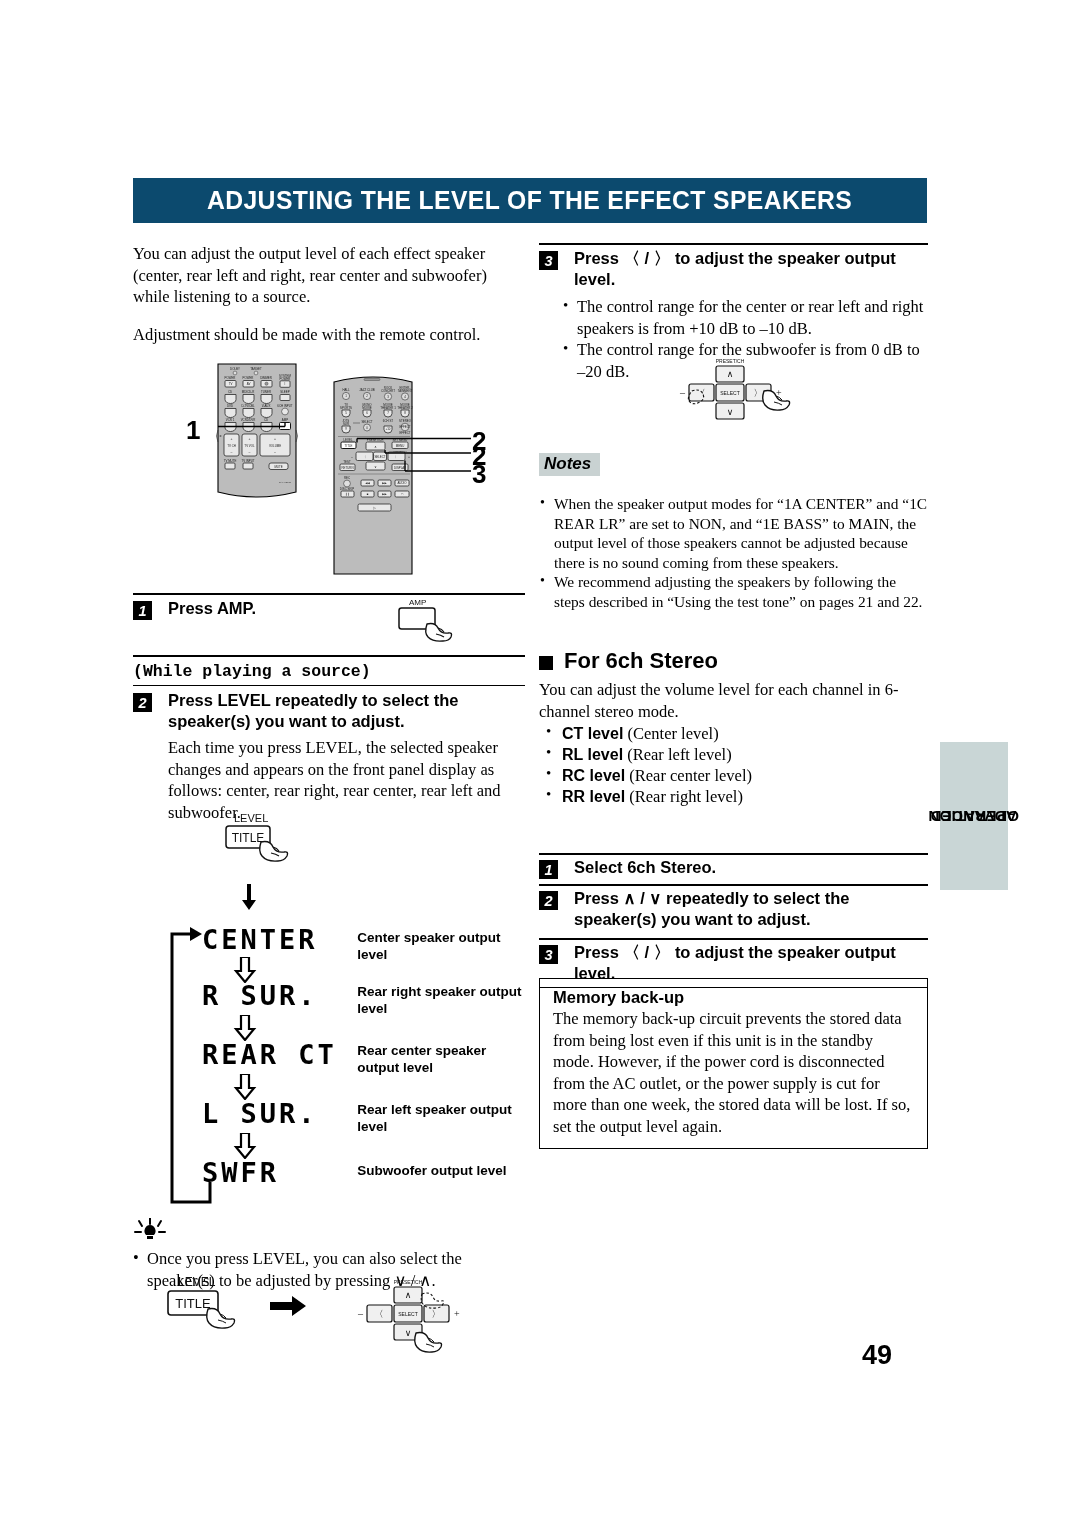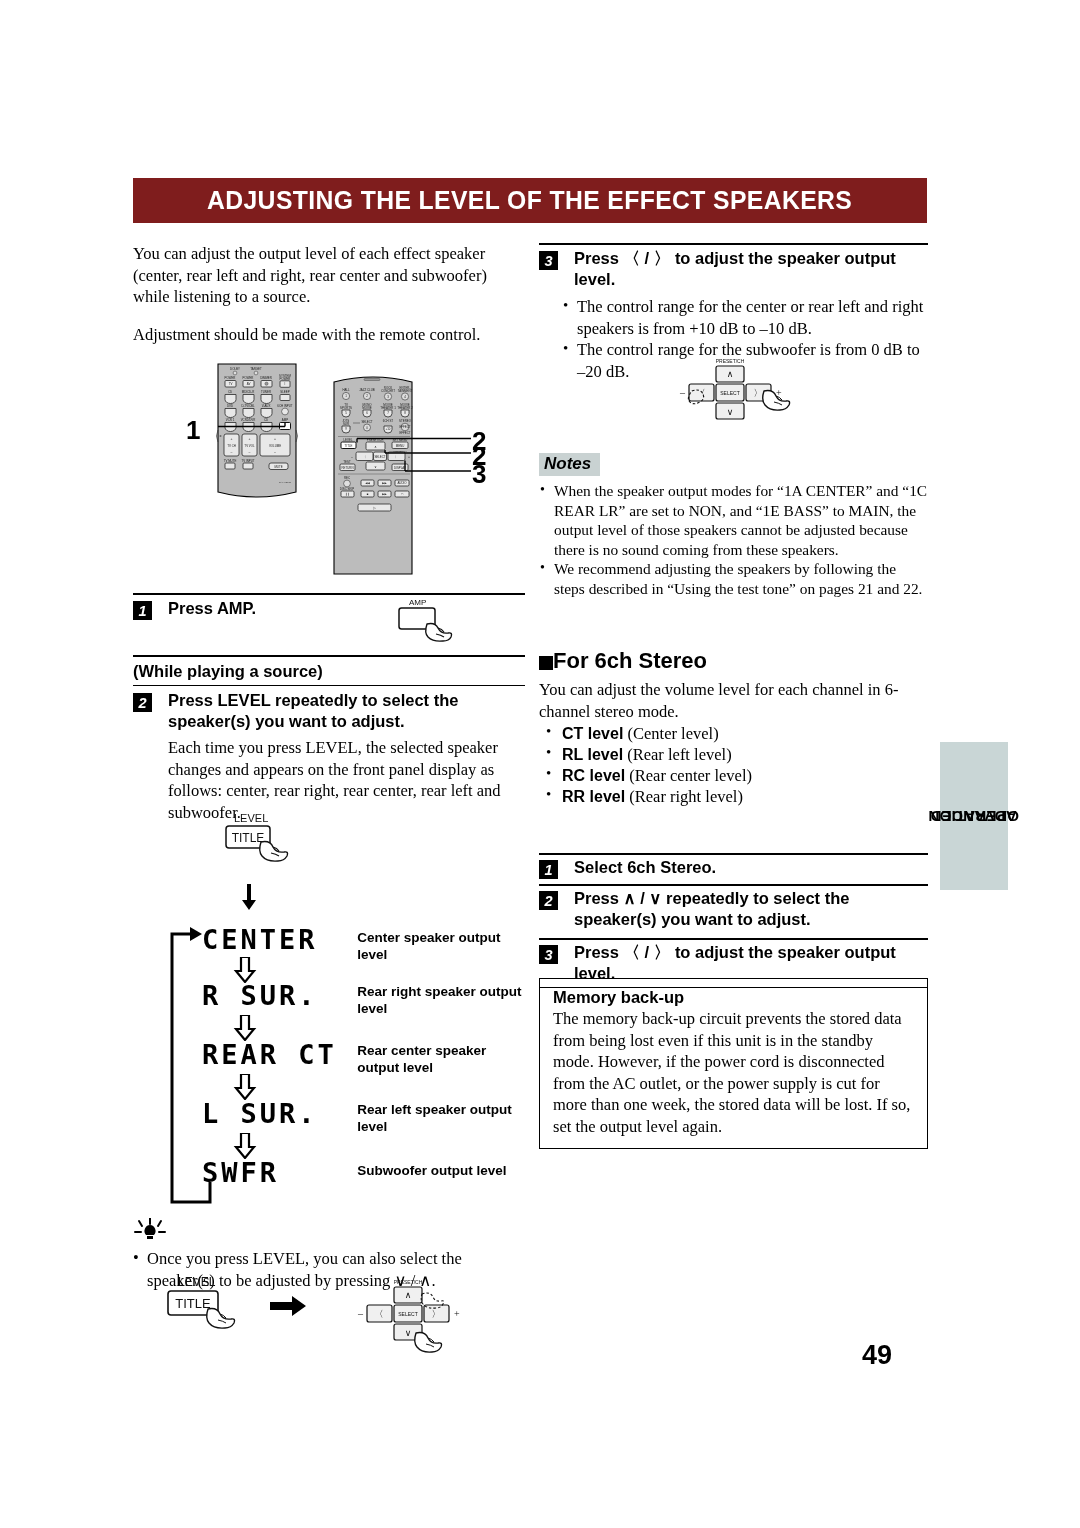--- a/index.html
+++ b/index.html
@@ -8,21 +8,21 @@
     background: #ffffff;
     font-family: "Liberation Serif", serif;
     color: #000;
     overflow: hidden;
   }
   .page { position: relative; width: 1080px; height: 1528px; }
 
   
   .title-banner {
     position: absolute; left: 133px; top: 178px; width: 794px; height: 45px;
-    background: #7f1d1d;
+    background: #0c4a6e;
     display: flex; align-items: center; justify-content: center;
   }
   .title-banner .t {
     font-family: "Liberation Sans", sans-serif;
     font-weight: bold; font-size: 25.5px; letter-spacing: 0.4px;
     color: #fff; transform: scaleX(0.97);
   }
 
   
   .col-left  { position: absolute; left: 133px; top: 243px; width: 392px; }
@@ -47,21 +47,21 @@
     display: flex; align-items: center; justify-content: center;
     font-style: italic;
     margin-top: 3px;
   }
   .step-text {
     font-family: "Liberation Sans", sans-serif;
     font-weight: bold; font-size: 16.5px; line-height: 21px;
     margin-left: 16px;
   }
   .sub-head {
-    font-family: Liberation Sans, sans-serif;
+    font-family: Liberation Mono, monospace;
     font-weight: bold; font-size: 16.5px;
     padding: 5px 0 4px 0;
   }
   .step-body { font-size: 16.5px; line-height: 21.5px; margin-top: 1px; }
 
   
   ul.bul { list-style: none; margin-top: 2px; }
   ul.bul li {
     position: relative; padding-left: 20px;
     font-size: 16.5px; line-height: 21.5px; margin-bottom: 0px;
@@ -71,32 +71,32 @@
   }
 
   
   .notes-label {
     display: inline-block;
     background: #c9d2d2;
     font-family: "Liberation Sans", sans-serif;
     font-weight: bold; font-style: italic; font-size: 17px;
     padding: 1px 9px 2px 5px;
   }
-  ul.notes { list-style: none; margin-top: 5px; }
+  ul.notes { list-style: none; margin-top: 18px; }
   ul.notes li {
     position: relative; padding-left: 15px;
     font-size: 15.4px; line-height: 19.6px; margin-bottom: 0px;
   }
   ul.notes li::before {
     content: "•"; position: absolute; left: 1px; top: -1px; font-size: 14px;
   }
 
   
   .sec-head {
-    display: flex; align-items: center; 
+    display: flex; align-items: center; gap: 11px;
     margin-top: 0px;
   }
   .sec-sq { width: 14px; height: 14px; background: #000; margin-top: 3px; }
   .sec-title {
     font-family: "Liberation Sans", sans-serif;
     font-weight: bold; font-size: 22px;
   }
 
   ul.ch { list-style: none; margin-top: 1px; }
   ul.ch li {

